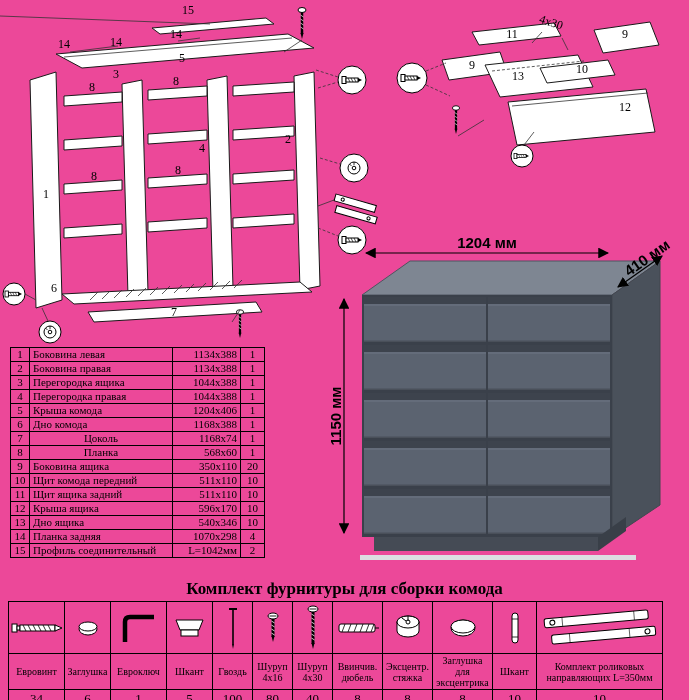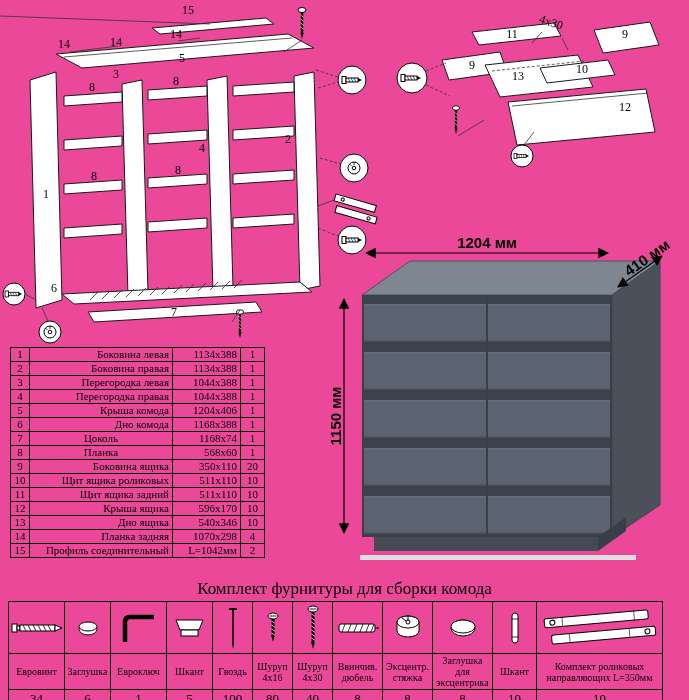--- a/index.html
+++ b/index.html
@@ -11,30 +11,30 @@
   
   svg { display:block; }
   .lbl { font:12px "Liberation Serif",serif; fill:#000; text-anchor:middle; }
   .dim { font:bold 15px "Liberation Sans",sans-serif; fill:#000; text-anchor:middle; }
   .ln  { stroke:#1a1a1a; stroke-width:1; fill:#fff; }
   .thin{ stroke:#333; stroke-width:0.8; fill:none; }
 
   
   table { border-collapse:collapse; }
   .parts-table { position:absolute; left:10px; top:347px; }
-  .parts-table td { border:1px solid #000; font-size:11px; line-height:13px; height:14px; padding:0 3px; white-space:nowrap;text-align:right; }
+  .parts-table td { border:1px solid #000; font-size:11px; line-height:13px; height:14px; padding:0 3px; white-space:nowrap; }
   .parts-table td.num { width:19px; text-align:center; padding:0 1px; }
   .parts-table td.name { width:143px; }
   .parts-table td.size { width:68px; text-align:right; }
   .parts-table td.qty { width:24px; text-align:center; }
   .parts-table tr:nth-child(7) td.name,
   .parts-table tr:nth-child(8) td.name { text-align:center; }
 
   
-  .hw-title { position:absolute; top:579px; left:0; width:100%; text-align:center; font-size:17px; }
+  .hw-title { position:absolute; top:579px; left:0; width:100%; text-align:center; font-size:17px;font-weight:bold; }
   .hw-table { position:absolute; left:8px; top:601px; table-layout:fixed; }
   .hw-table td { border:1px solid #000; text-align:center; vertical-align:middle; overflow:hidden; }
   .hw-table .icon-cell { height:52px; }
   .hw-table .name-cell { font-size:10px; line-height:11px; height:25px; padding:1px 2px; }
   .hw-table .qty-cell { font-size:13px; height:18px; }
   .hw-table .icon-cell svg { margin:0 auto; }
 </style>
 </head>
 <body>
 
@@ -202,21 +202,21 @@
           <td class="qty">1</td>
         </tr>
       <tr>
           <td class="num">2</td>
           <td class="name">Боковина правая</td>
           <td class="size">1134x388</td>
           <td class="qty">1</td>
         </tr>
       <tr>
           <td class="num">3</td>
-          <td class="name">Перегородка левая</td>
+          <td class="name">Перегородка ящика</td>
           <td class="size">1044x388</td>
           <td class="qty">1</td>
         </tr>
       <tr>
           <td class="num">4</td>
           <td class="name">Перегородка правая</td>
           <td class="size">1044x388</td>
           <td class="qty">1</td>
         </tr>
       <tr>
@@ -244,21 +244,21 @@
           <td class="qty">1</td>
         </tr>
       <tr>
           <td class="num">9</td>
           <td class="name">Боковина ящика</td>
           <td class="size">350x110</td>
           <td class="qty">20</td>
         </tr>
       <tr>
           <td class="num">10</td>
-          <td class="name">Щит ящика роликовых</td>
+          <td class="name">Щит комода передний</td>
           <td class="size">511x110</td>
           <td class="qty">10</td>
         </tr>
       <tr>
           <td class="num">11</td>
           <td class="name">Щит ящика задний</td>
           <td class="size">511x110</td>
           <td class="qty">10</td>
         </tr>
       <tr>

